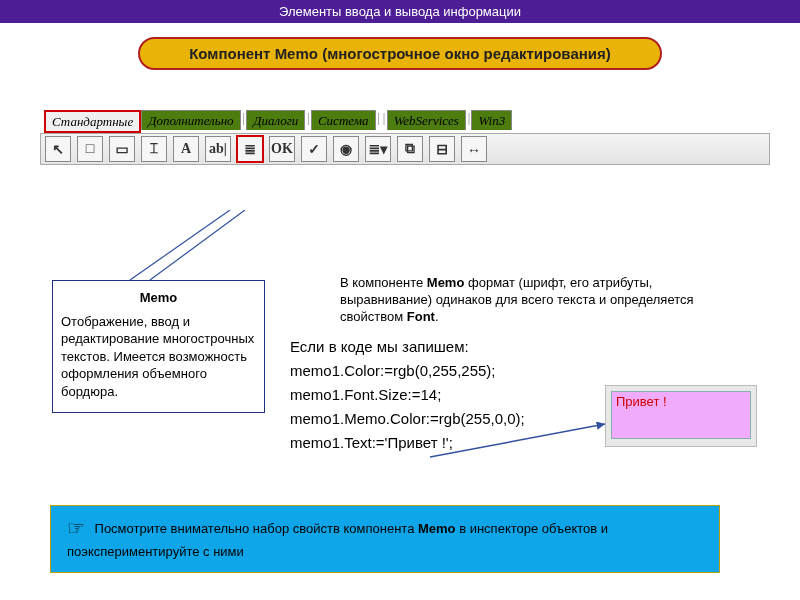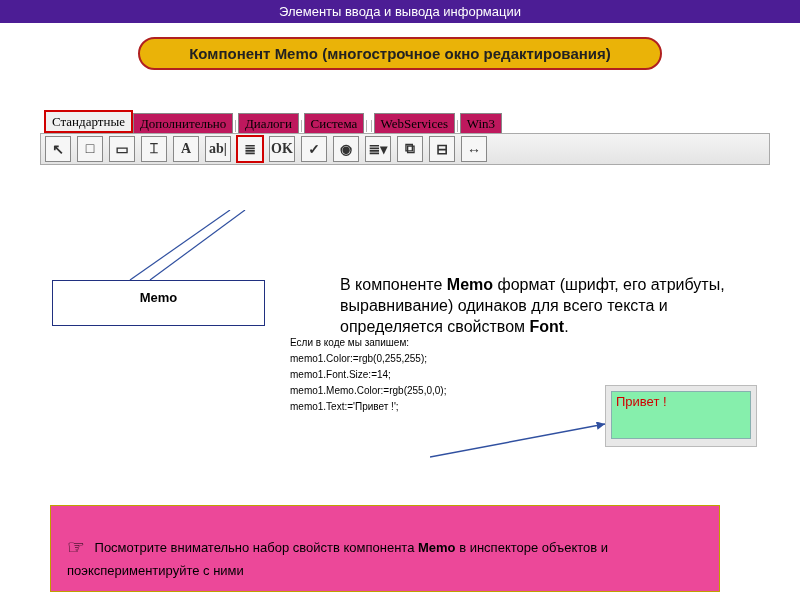--- a/index.html
+++ b/index.html
@@ -33,31 +33,32 @@
     background: #eab308;
   }
   .title-pill .bold { font-weight: bold; }
   .toolbar-region {
     position: relative;
     margin: 40px 0 0 40px;
     width: 730px;
   }
   .tabstrip {
     display: flex;
-    align-items: flex-end;
+    align-items: flex-start;
     font-family: "Times New Roman", serif;
     font-size: 13px;
     color: #000;
     padding-left: 4px;
+    font-style: italic;
   }
   .tab {
     padding: 2px 6px 1px 6px;
     border: 1px solid #888;
     border-bottom: none;
-    background: #be185d;
+    background: #4d7c0f;
     margin-right: 0px;
     position: relative;
   }
   .tab.first {
     border: 2px solid #d00000;
     background: #f0f0f0;
   }
   .tab-sep {
     color: #888;
     padding: 0 1px;
@@ -110,67 +111,67 @@
   .memo-box .mtitle {
     text-align: center;
     font-weight: bold;
     margin-bottom: 6px;
   }
   .right-text {
     position: absolute;
     left: 340px;
     top: 275px;
     width: 390px;
-    font-size: 16px;
+    font-size: 13px;
     line-height: 1.3;
   }
   .code-block {
     position: absolute;
     left: 290px;
     top: 335px;
-    font-size: 10px;
+    font-size: 15px;
     line-height: 1.6;
   }
   .output-box {
     position: absolute;
     left: 605px;
     top: 385px;
     width: 150px;
     height: 60px;
     background: #e8e8e8;
     border: 1px solid #bbb;
   }
   .output-inner {
     position: absolute;
     left: 5px;
     top: 5px;
     width: 130px;
     height: 42px;
-    background: #86efac;
+    background: #f0abfc;
     border: 1px solid #88b0b0;
     color: #d00000;
     font-size: 13px;
     padding: 2px 4px;
   }
   .arrow-svg {
     position: absolute;
     left: 430px;
     top: 422px;
     width: 200px;
     height: 40px;
     pointer-events: none;
   }
   .note-box {
     position: absolute;
     left: 50px;
     top: 505px;
     width: 640px;
     border: 1px solid #c0a000;
-    background: #ec4899;
-    padding: 27px 12px 10px 16px;
+    background: #0ea5e9;
+    padding: 8px 12px 10px 16px;
     font-size: 13px;
     line-height: 1.45;
   }
   .note-icon {
     font-family: Wingdings, serif;
     font-size: 20px;
     margin-right: 6px;
     vertical-align: -2px;
   }
 </style>
@@ -215,20 +216,21 @@
   </div>
 </div>
 
 <svg class="callout-line1">
   <line x1="10" y1="70" x2="110" y2="0" stroke="#3050a0" stroke-width="1.2"></line>
   <line x1="30" y1="70" x2="125" y2="0" stroke="#3050a0" stroke-width="1.2"></line>
 </svg>
 
 <div class="memo-box">
   <div class="mtitle">Memo</div>
+  <div> Отображение, ввод и редактирование многострочных текстов. Имеется возможность оформления объемного бордюра.</div>
 </div>
 
 <div class="right-text">
   <span>   В компоненте </span><b>Memo</b><span> формат (шрифт, его атрибуты, выравнивание) одинаков для всего текста и определяется свойством </span><b>Font</b><span>.</span>
 </div>
 
 <div class="code-block">
   <div>Если в коде мы запишем:</div>
   <div>memo1.Color:=rgb(0,255,255);</div>
   <div>memo1.Font.Size:=14;</div>

